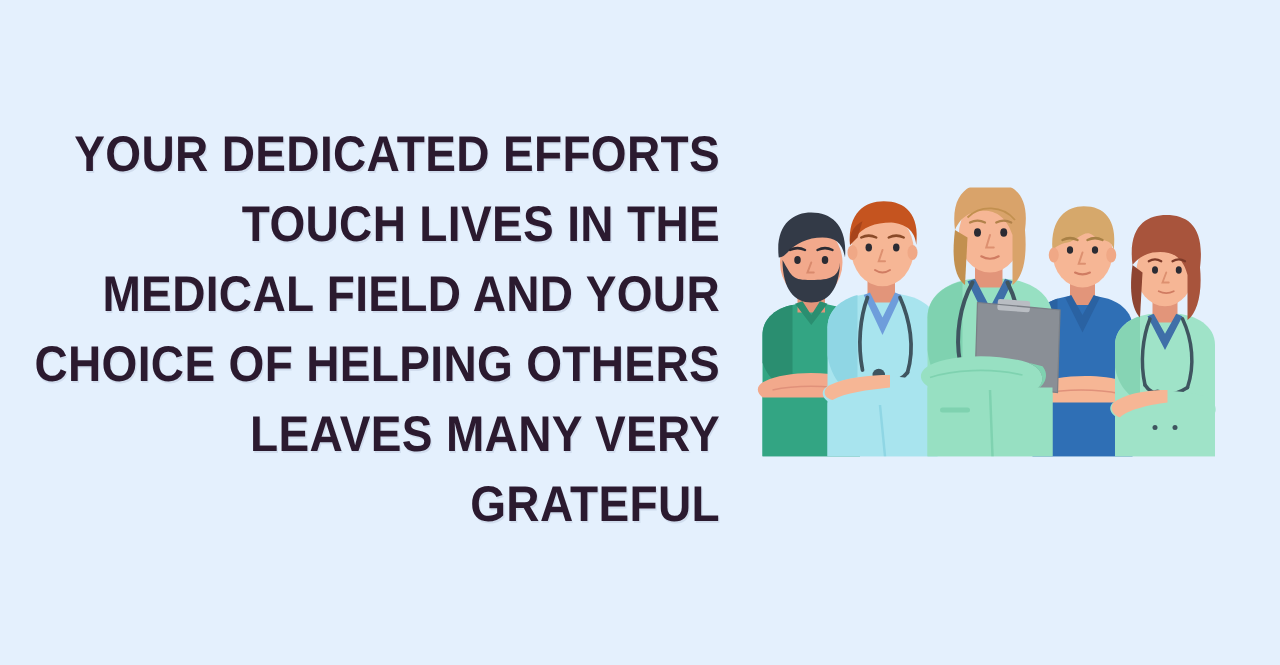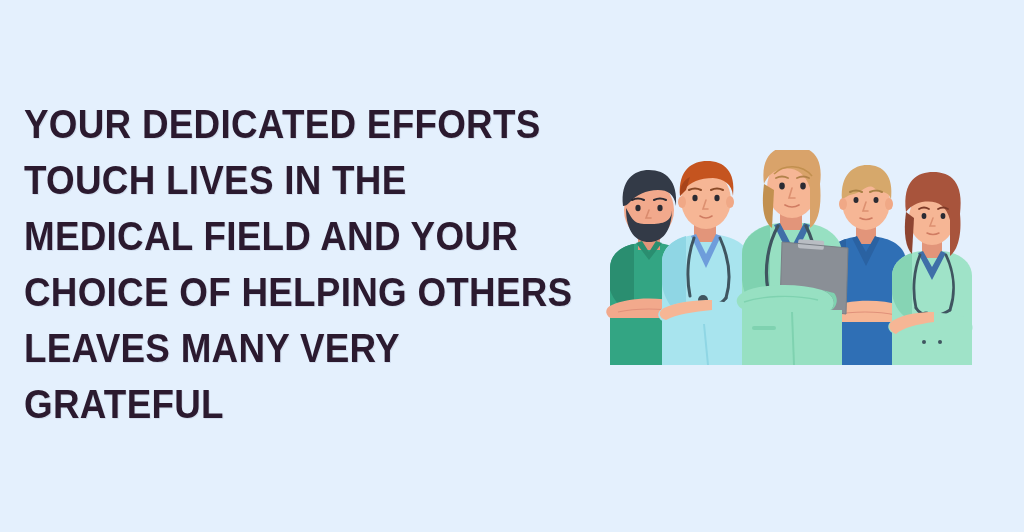--- a/index.html
+++ b/index.html
@@ -16,21 +16,21 @@
     display:flex;
     align-items:center;
     overflow:hidden;
   }
 
   
   #quote-block {
     position:absolute;
     left:0px; top:96px;
     width:600px;
-    text-align:left;
+    text-align:right;
     user-select:none;
   }
   .quote-line {
     display:block;
     color:#2b1a2f;
     font-family:"Liberation Sans", sans-serif;
     font-weight:700;
     font-size:40px;
     line-height:56px;
     letter-spacing:0.3px;

